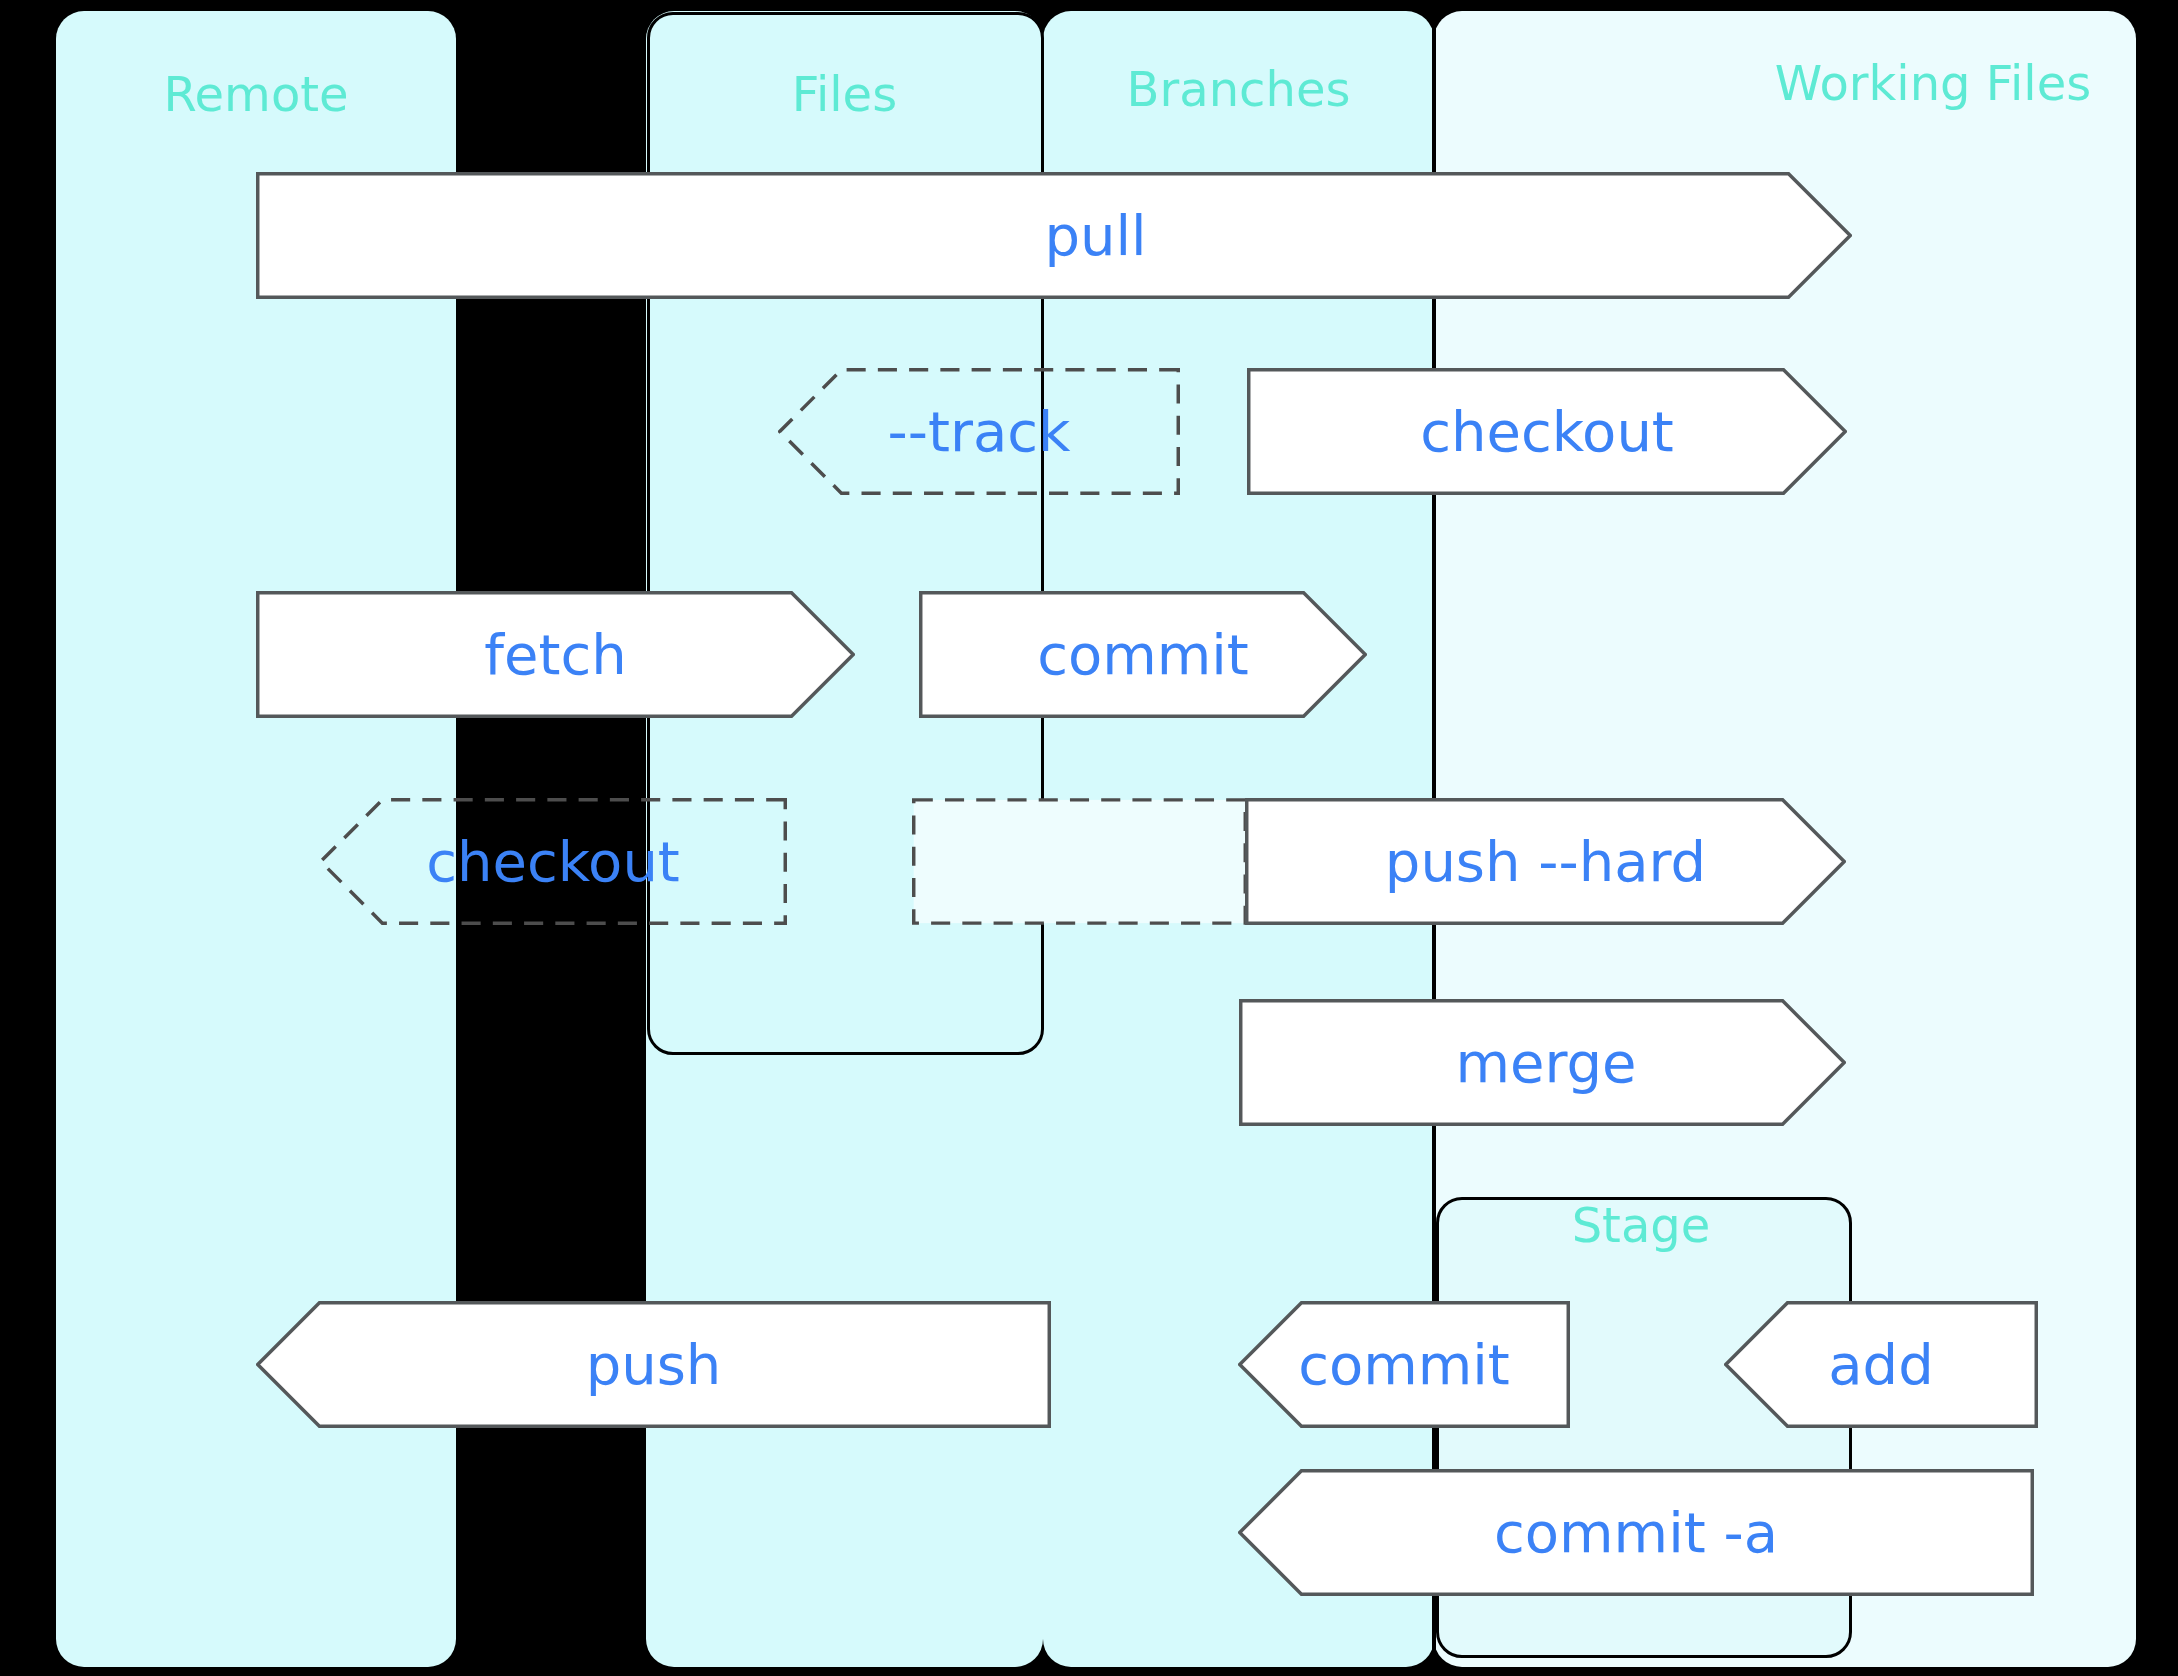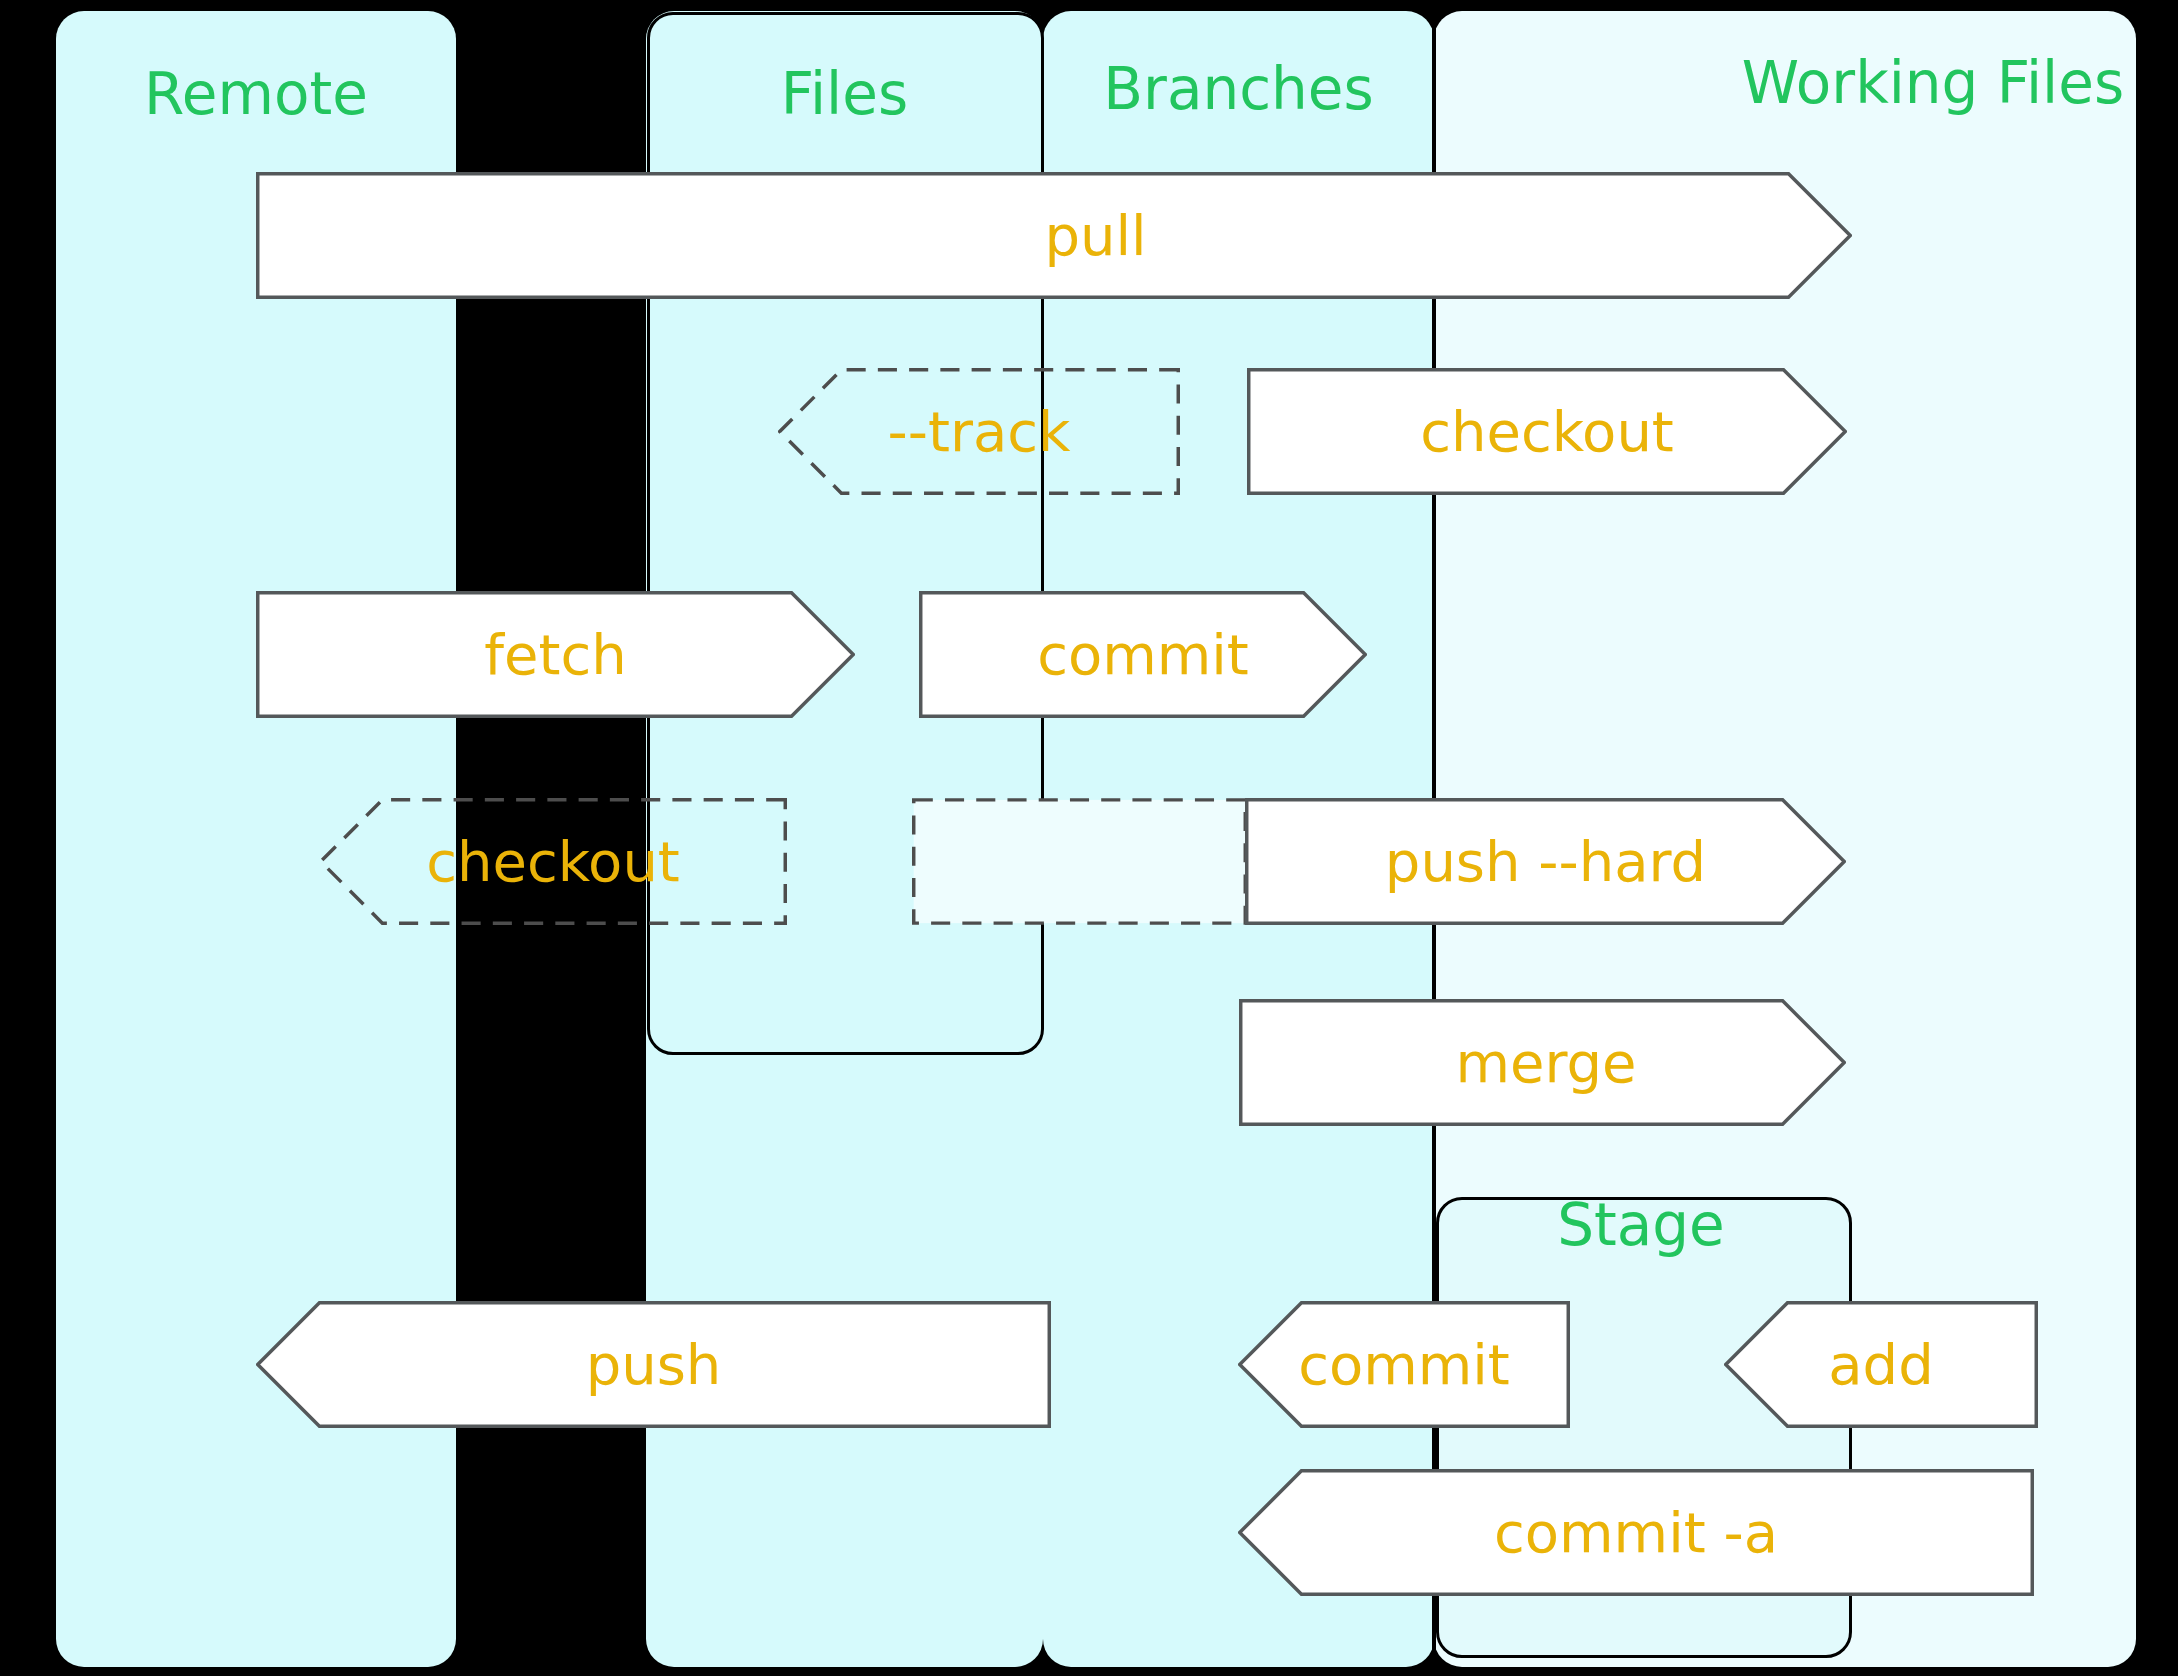--- a/index.html
+++ b/index.html
@@ -5,34 +5,34 @@
   html,body{margin:0;padding:0;background:#000;}
   #canvas{
     position:relative;width:2179px;height:1676px;background:#000;
     overflow:hidden;font-family:"DejaVu Sans","Liberation Sans",sans-serif;
   }
   .col{position:absolute;top:11.3px;height:1656px;border-radius:28px;}
   .col-cyan{background:#d6fafc;}
   .col-light{background:#ecfcfe;}
   .hdr{
     position:absolute;display:flex;align-items:center;justify-content:center;
-    font-size:58px;color:#22c55e;height:66px;white-space:nowrap;
+    font-size:48px;color:#5eead4;height:66px;white-space:nowrap;
   }
   .divider{position:absolute;top:11.3px;width:3.5px;height:1656px;background:#000;}
   .outline-box{
     position:absolute;border:3.5px solid #000;border-radius:26px;background:transparent;
   }
   .stage-box{
     position:absolute;border:3.5px solid #000;border-radius:26px;background:#e2fafc;
   }
   .arrow{position:absolute;height:127px;}
   .arrow svg{position:absolute;left:0;top:0;display:block;}
   .arrow .lbl{
     position:absolute;left:0;top:0;right:0;bottom:0;display:flex;
-    align-items:center;justify-content:center;font-size:56px;color:#eab308;white-space:nowrap;
+    align-items:center;justify-content:center;font-size:56px;color:#3b82f6;white-space:nowrap;
   }
   .solid-shape{fill:#ffffff;stroke:#54585a;stroke-width:4;}
   .dashed-shape{fill:none;stroke:#4d4d4d;stroke-width:4;stroke-dasharray:22 14;}
   .dashed-fill{fill:#eefdfe;stroke:#4d4d4d;stroke-width:4;stroke-dasharray:22 14;}
   .pad-pull{padding-left:83px;}
 </style>
 </head>
 <body>
 
 <div id="canvas">

